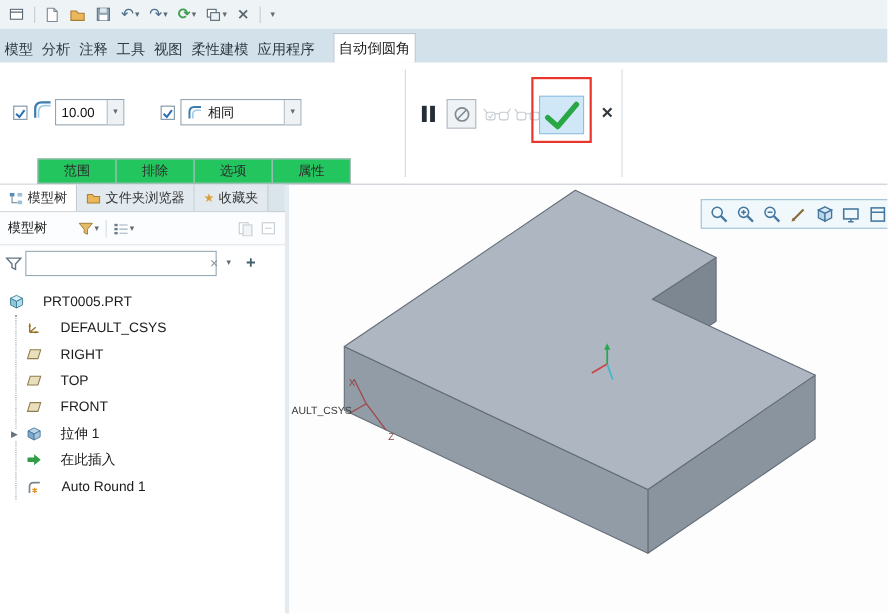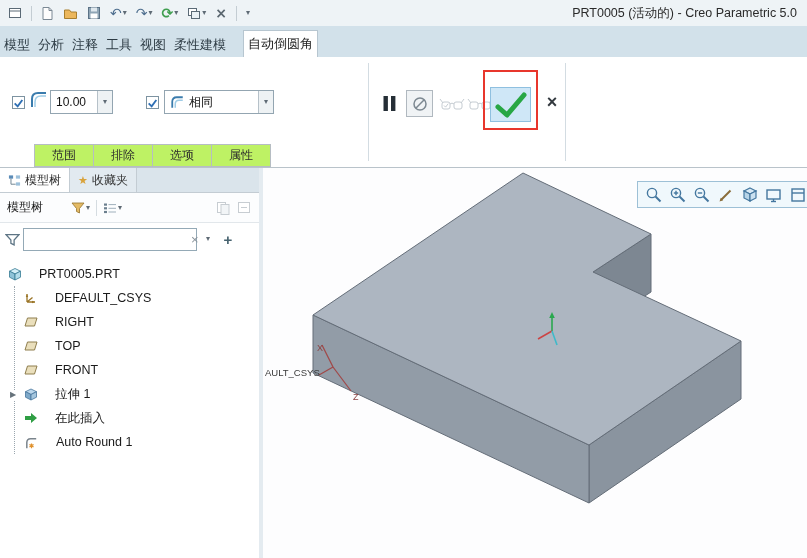--- a/index.html
+++ b/index.html
@@ -29,21 +29,21 @@
   .featicon { position:absolute; }
   .combo { position:absolute; height:24px; border:1px solid #93a5b1; background:#fff; display:flex; align-items:center; }
   .combo-val { flex:1; padding:0 5px; font-size:12px; color:#111; display:flex; align-items:center; gap:4px; white-space:nowrap; }
   .combo-arrow { width:15px; height:100%; background:#eef2f4; border-left:1px solid #b6c1c9; display:flex; align-items:center; justify-content:center; }
   .dashbtn { position:absolute; display:flex; align-items:center; justify-content:center; }
   .boxedbtn { border:1px solid #b0b8bf; background:#f0f3f5; }
   .okbtn { position:absolute; left:490px; top:30px; width:41px; height:35px; background:#cfe7f7; border:1px solid #8fc0e0; display:flex; align-items:center; justify-content:center; }
   .cancelbtn { position:absolute; left:541px; top:33px; width:22px; height:24px; display:flex; align-items:center; justify-content:center; font-size:18px; font-weight:bold; color:#33393f; }
   .annotation { position:absolute; left:483px; top:13px; width:55px; height:60px; border:2px solid #e8362c; pointer-events:none; }
   .subtabs { position:absolute; left:34px; bottom:0; display:flex; }
-  .subtab { width:60px; height:23px; line-height:21px; text-align:center; background:#bef264; border:1px solid #b6bdc3; margin-right:-1px; font-size:12px; color:#2c2c2c; }
+  .subtab { width:72px; height:23px; line-height:21px; text-align:center; background:#22c55e; border:1px solid #b6bdc3; margin-right:-1px; font-size:12px; color:#2c2c2c; }
 
   
   .main { position:absolute; left:0; top:168px; width:100%; height:390px; }
   .navpanel { position:absolute; left:0; top:0; width:259px; height:100%; background:#fff; }
   .splitter { position:absolute; left:259px; top:0; width:4px; height:100%; background:#e4ebf0; }
   .viewport { position:absolute; left:263px; top:0; right:0; height:100%; background:#fdfdfe; overflow:hidden; }
 
   
   .navtabs { display:flex; height:25px; background:#dae4eb; border-bottom:1px solid #c3ccd3; }
   .navtab { display:flex; align-items:center; gap:4px; padding:0 8px; border-right:1px solid #c3ccd3; font-size:12px; color:#333; background:#e2eaf0; white-space:nowrap; }
@@ -125,30 +125,30 @@
         <span class="caret">▾</span>
       </span>
       <span class="qbtn">
         <span class="glyph" style="color:#5b6770;font-weight:bold;">×</span>
       </span>
       <span class="qsep"></span>
       <span class="qbtn">
         <span class="caret">▾</span>
       </span>
     </div>
-    <div class="title">PRT0005 (活动的) - Creo Parametric 5.0</div>
   </div>
 
   <div class="tabstrip">
     <div class="rtab">模型</div>
     <div class="rtab">分析</div>
     <div class="rtab">注释</div>
     <div class="rtab">工具</div>
     <div class="rtab">视图</div>
     <div class="rtab">柔性建模</div>
+    <div class="rtab">应用程序</div>
     <div class="rtab active">自动倒圆角</div>
   </div>
 
   <div class="ribbon">
 
     <span class="checkbox" style="left:12px; top:39px;">
       <svg width="12" height="12" viewBox="0 0 13 13">
           <polyline points="2,7 5.5,10.5 11,3" fill="none" stroke="#2e6fb4" stroke-width="2.2"></polyline>
         </svg>
     </span>
@@ -238,20 +238,26 @@
     <div class="navpanel">
       <div class="navtabs">
         <div class="navtab active">
           <svg width="13" height="13" viewBox="0 0 14 14">
               <rect x="1" y="1.5" width="4.5" height="3.5" fill="#5b8cb8"></rect>
               <rect x="8.5" y="1.5" width="4.5" height="3.5" fill="#9dc0da"></rect>
               <rect x="8.5" y="9" width="4.5" height="3.5" fill="#9dc0da"></rect>
               <path d="M3.2,5 v6 h5" fill="none" stroke="#6b7f8e"></path>
             </svg>
           <span>模型树</span>
+        </div>
+        <div class="navtab">
+          <svg width="14" height="12" viewBox="0 0 15 13">
+              <path d="M1.5,3 h5 l1.5,2 h5.5 v6.5 h-12 z" fill="#ecb75c" stroke="#a87f2e"></path>
+            </svg>
+          <span>文件夹浏览器</span>
         </div>
         <div class="navtab">
           <span style="color:#d9a33c; font-size:11px;">★</span>
           <span>收藏夹</span>
         </div>
       </div>
 
       <div class="treeheader">
         <span class="th-title">模型树</span>
         <span class="hicon">

